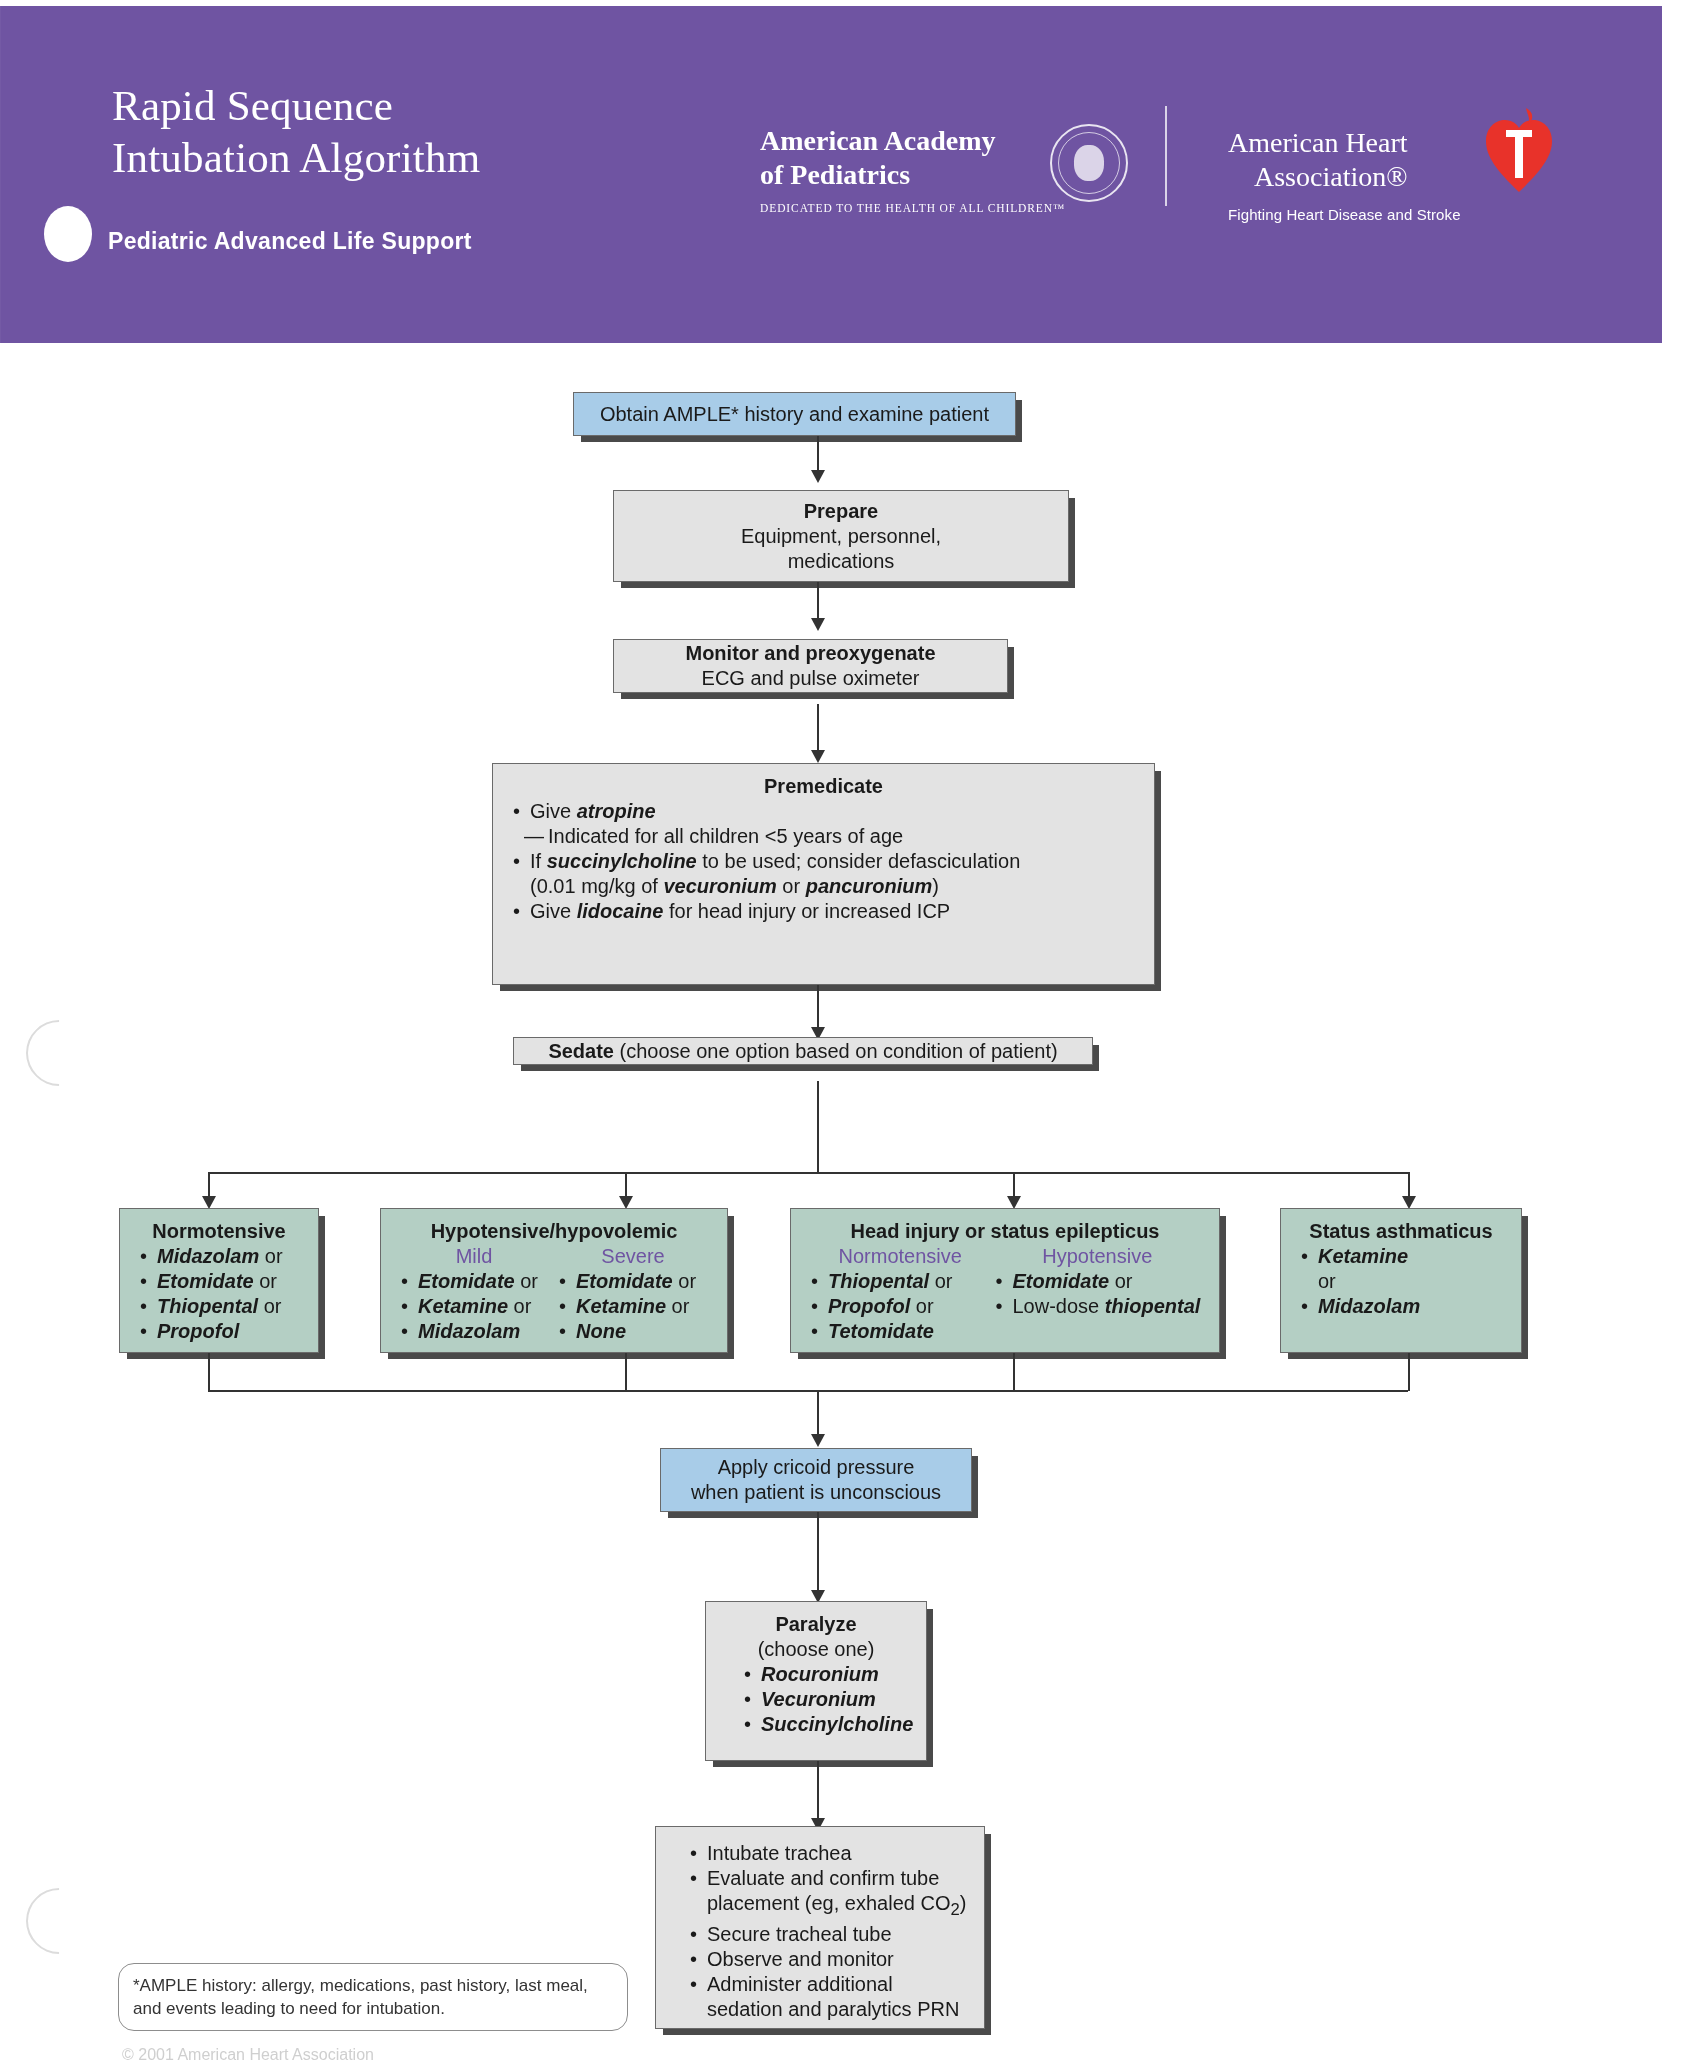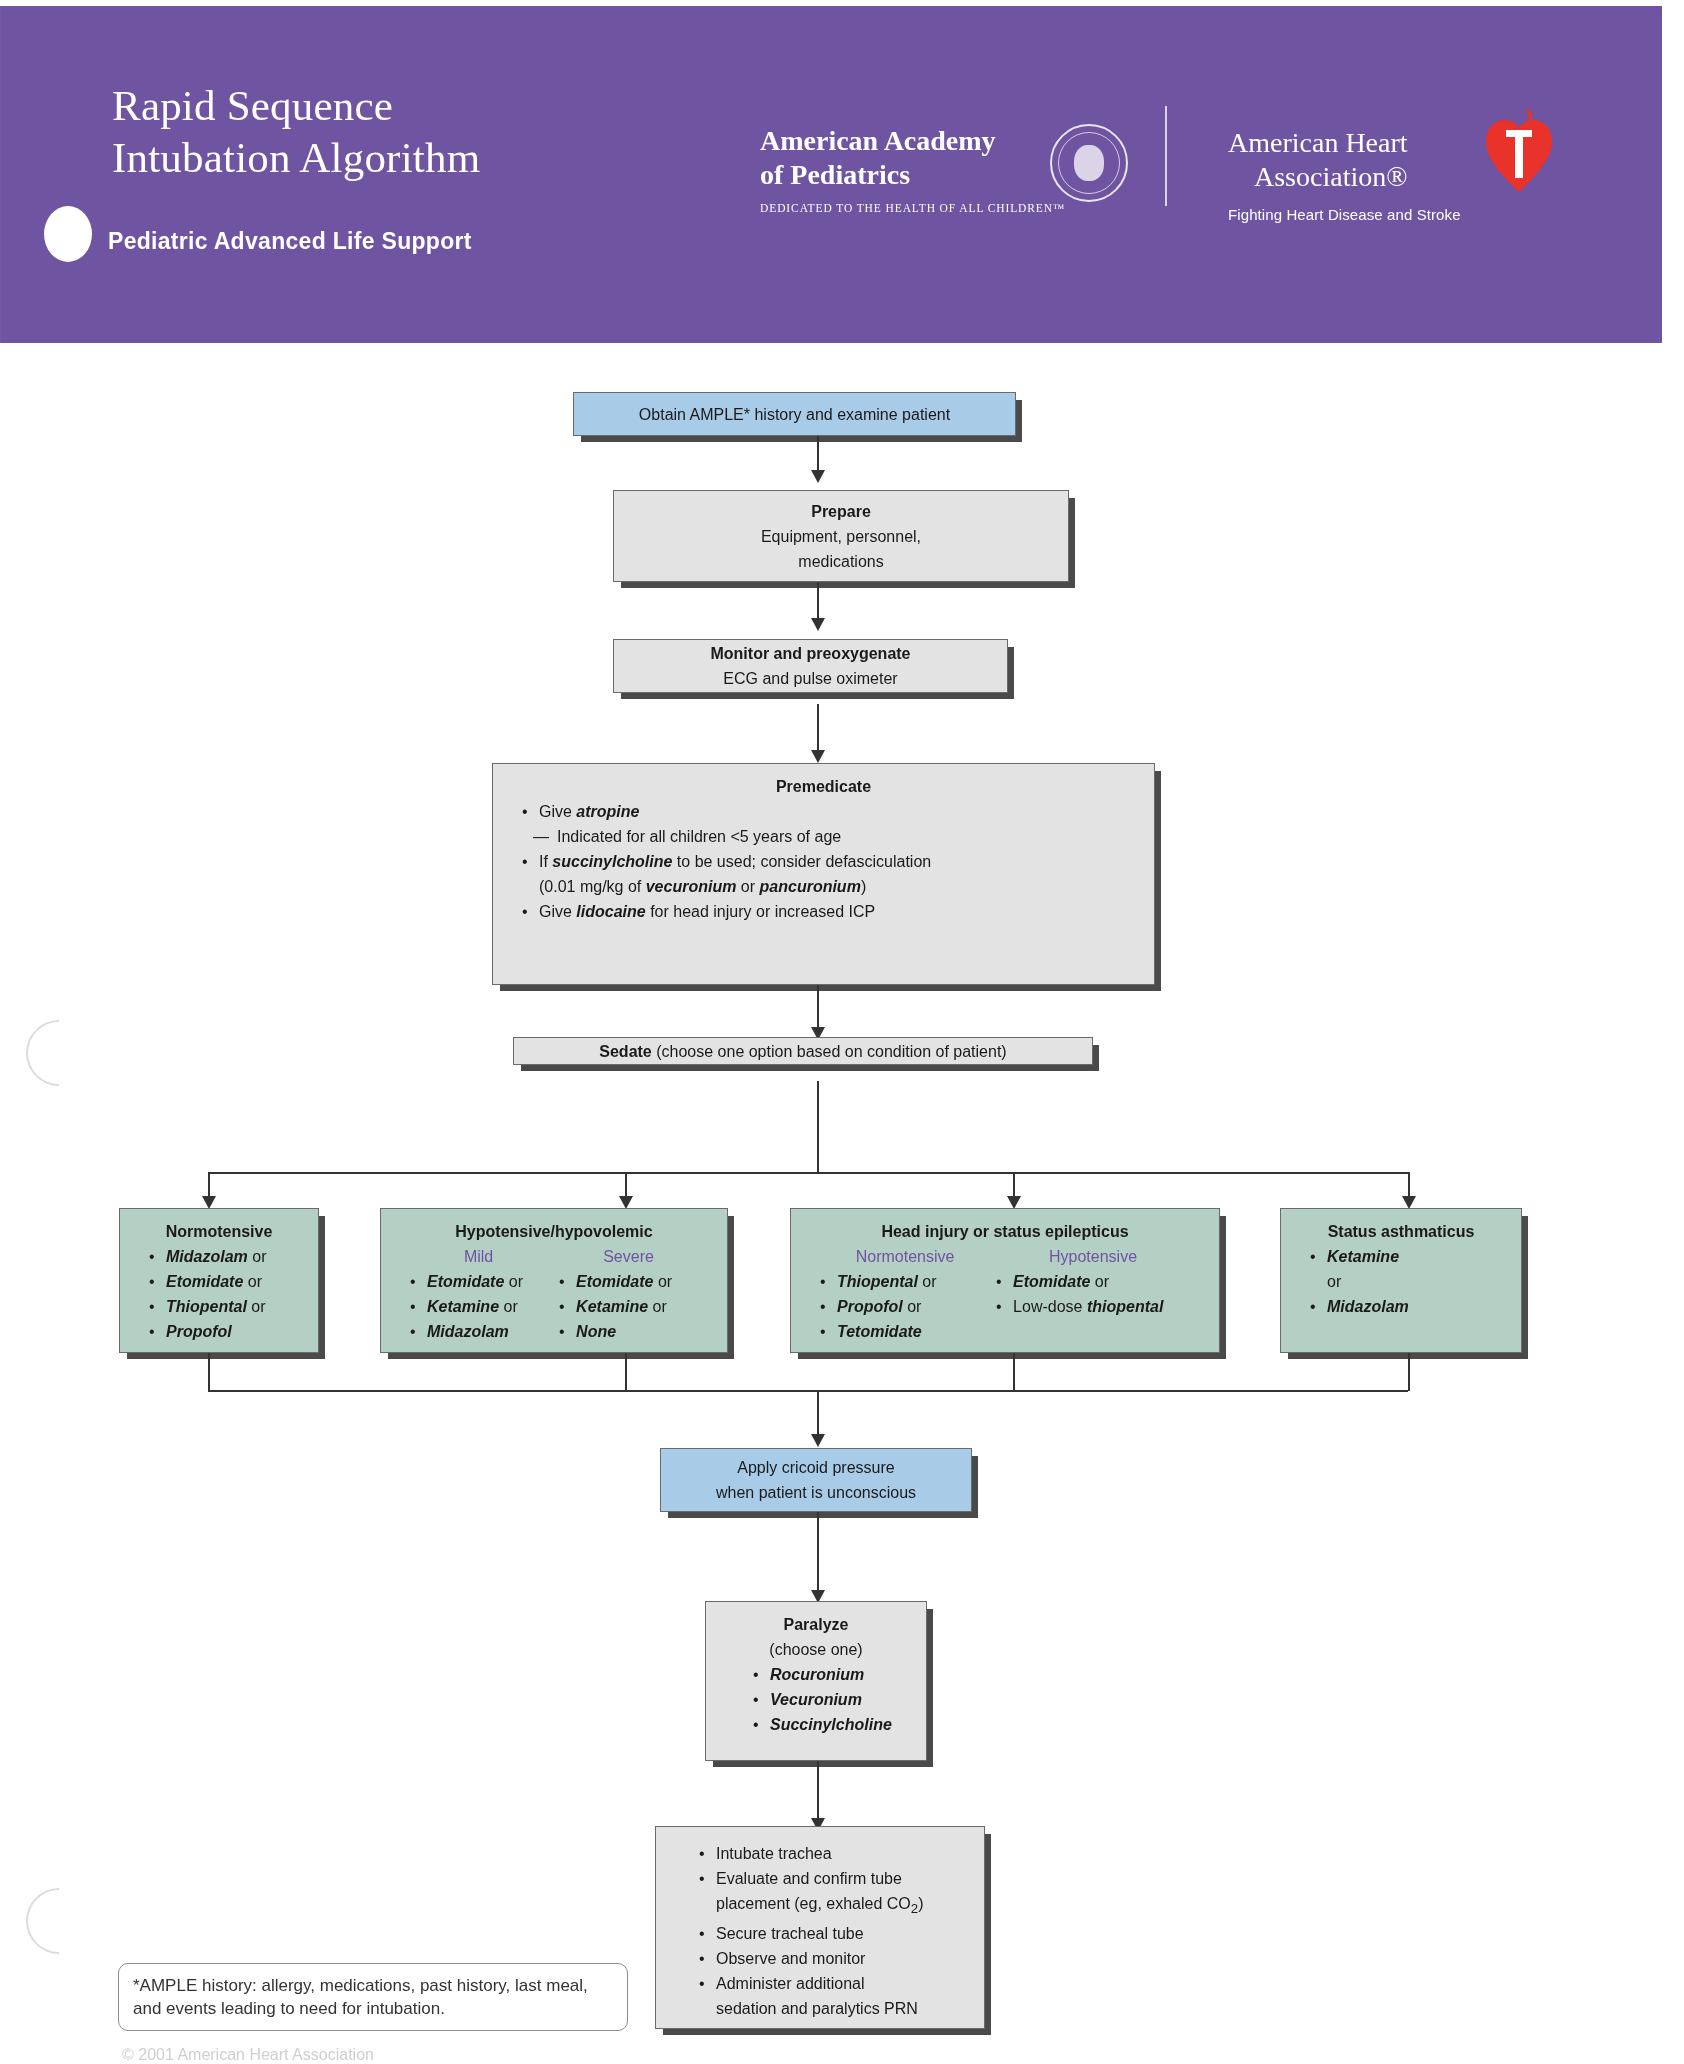--- a/index.html
+++ b/index.html
@@ -139,22 +139,22 @@
     position: absolute; left: 254px; top: -18px;
     width: 74px; height: 84px;
   }
 
   
   .box {
     position: absolute;
     box-sizing: border-box;
     border: 1.5px solid #6a6a6a;
     box-shadow: 7px 7px 0 -1px #4a4a4a;
-    padding: 6px 26px;
-    font-size: 16px;
+    padding: 6px 17px;
+    font-size: 20px;
     color: #1a1a1a;
     line-height: 25px;
   }
   .box.gray  { background: #e3e3e3; }
   .box.blue  { background: #a8cce8; }
   .box.green { background: #b4cfc4; }
 
   .box .title {
     font-weight: bold;
     text-align: center;
@@ -203,21 +203,21 @@
     border-top: 13px solid #333;
   }
 
   
   #footnote {
     position: absolute;
     left: 118px; top: 1963px;
     width: 510px;
     box-sizing: border-box;
     border: 1.5px solid #8d8d8d;
-    border-radius: 10px;
+    border-radius: 16px;
     background: #fff;
     padding: 10px 14px;
     font-size: 17px;
     line-height: 23px;
     color: #333;
   }
   #copyright {
     position: absolute;
     left: 122px; top: 2046px;
     font-size: 16px;

